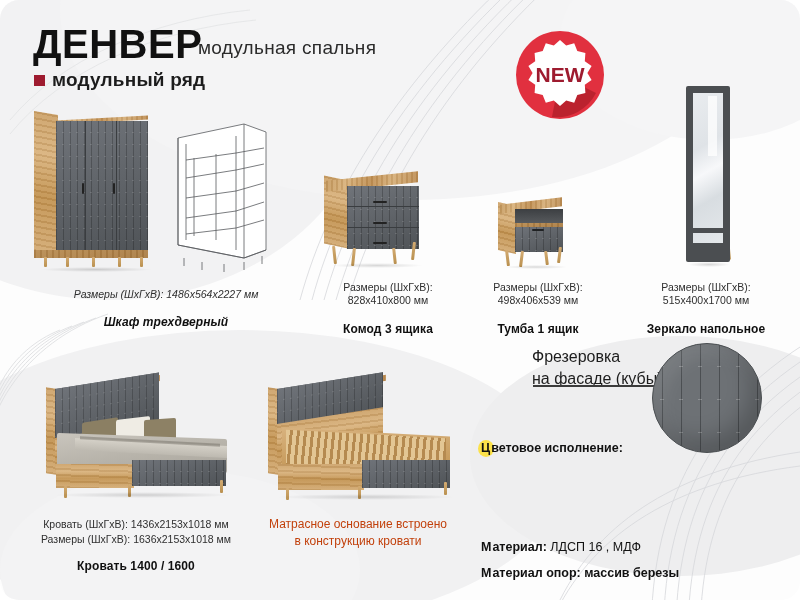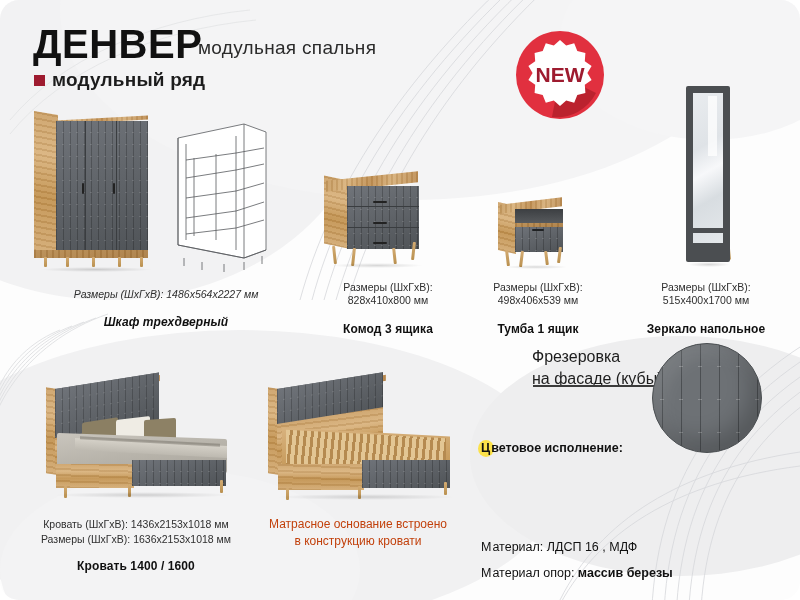--- a/index.html
+++ b/index.html
@@ -103,21 +103,21 @@
     background:#fbe14a;border-radius:50%;z-index:-1;
   }
   .sec-label{position:absolute;font-size:12.5px;font-weight:bold;color:#111;z-index:2;}
   .color-bar{position:absolute;left:478px;top:472px;width:296px;height:52px;display:flex;
     box-shadow:0 1px 2px rgba(0,0,0,.15);}
   .sw{flex:1;position:relative;}
   .sw span{position:absolute;left:24px;top:15px;font-size:13px;color:#ffffff;letter-spacing:.2px;
     text-shadow:0 1px 2px rgba(0,0,0,.45);}
   .sw.graph span{left:30px;}
   .mat-row{position:absolute;font-size:12.5px;color:#111;}
-  .mat-row b{font-weight:normal;}
+  .mat-row b{font-weight:bold;}
   .mat-row .val{font-weight:bold;}
 </style>
 </head>
 <body>
 
 <div class="sheet">
 
   <div class="bg-layer">
     <div class="blob b1"></div>
     <div class="blob b2"></div>

